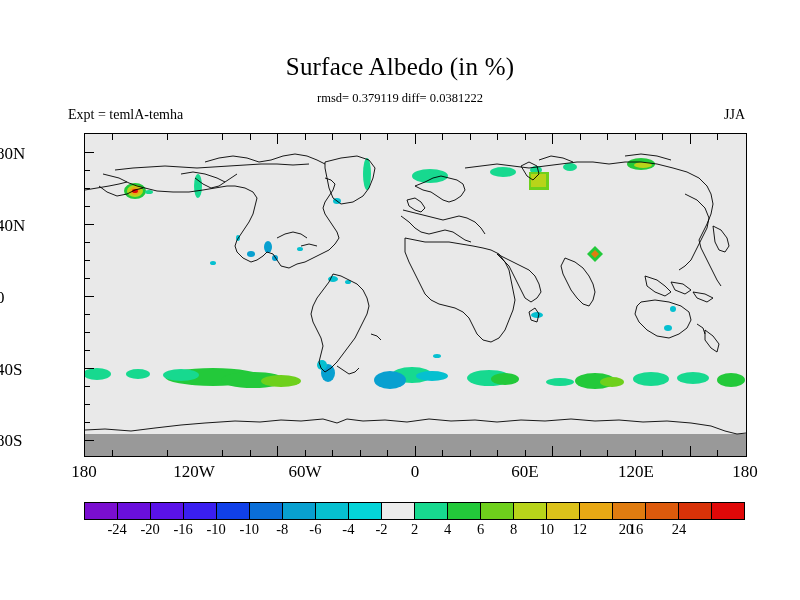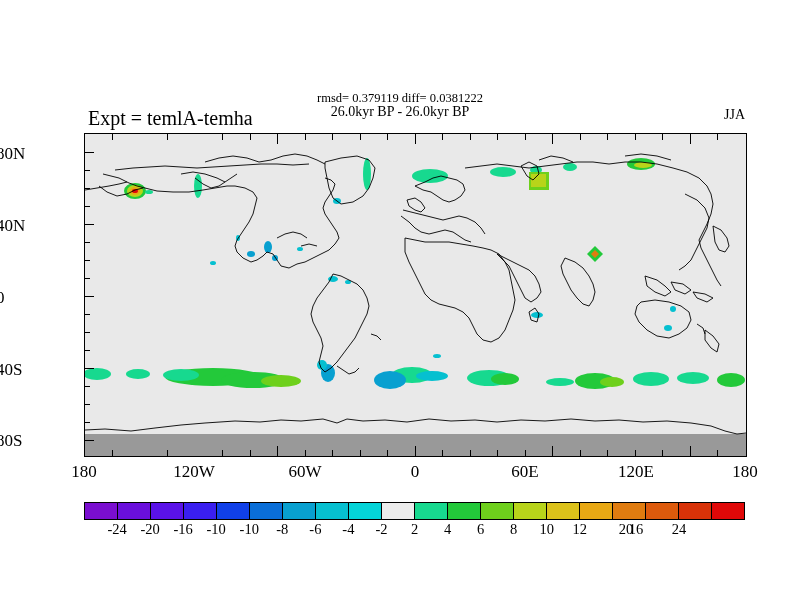--- a/index.html
+++ b/index.html
@@ -40,22 +40,22 @@
   }
   .title-sub2 {
     position: absolute;
     left: 0; top: 104px;
     width: 800px;
     text-align: center;
     font-size: 14px;
   }
   .label-expt {
     position: absolute;
-    left: 88px; top: 107px;
-    font-size: 20px;
+    left: 68px; top: 107px;
+    font-size: 14px;
     white-space: nowrap;
   }
   .label-season {
     position: absolute;
     right: 55px; top: 107px;
     font-size: 14px;
     white-space: nowrap;
   }
 
   
@@ -119,22 +119,22 @@
     text-align: center;
     transform: translateX(-50%);
     white-space: nowrap;
   }
 </style>
 </head>
 <body>
 
 <div id="figure">
 
+  <div class="title-main">Surface Albedo (in %)</div>
   <div class="title-sub1">rmsd= 0.379119 diff= 0.0381222</div>
-  <div class="title-sub2">26.0kyr BP - 26.0kyr BP</div>
   <div class="label-expt">Expt = temlA-temha</div>
   <div class="label-season">JJA</div>
 
   <div id="map-frame">
     <svg id="map-svg" width="661" height="322" viewBox="0 0 661 322">
       <rect x="0" y="0" width="661" height="322" fill="#e9e9e9"></rect>
 
       <rect x="0" y="300" width="661" height="22" fill="#999999"></rect>
 
       <g>

